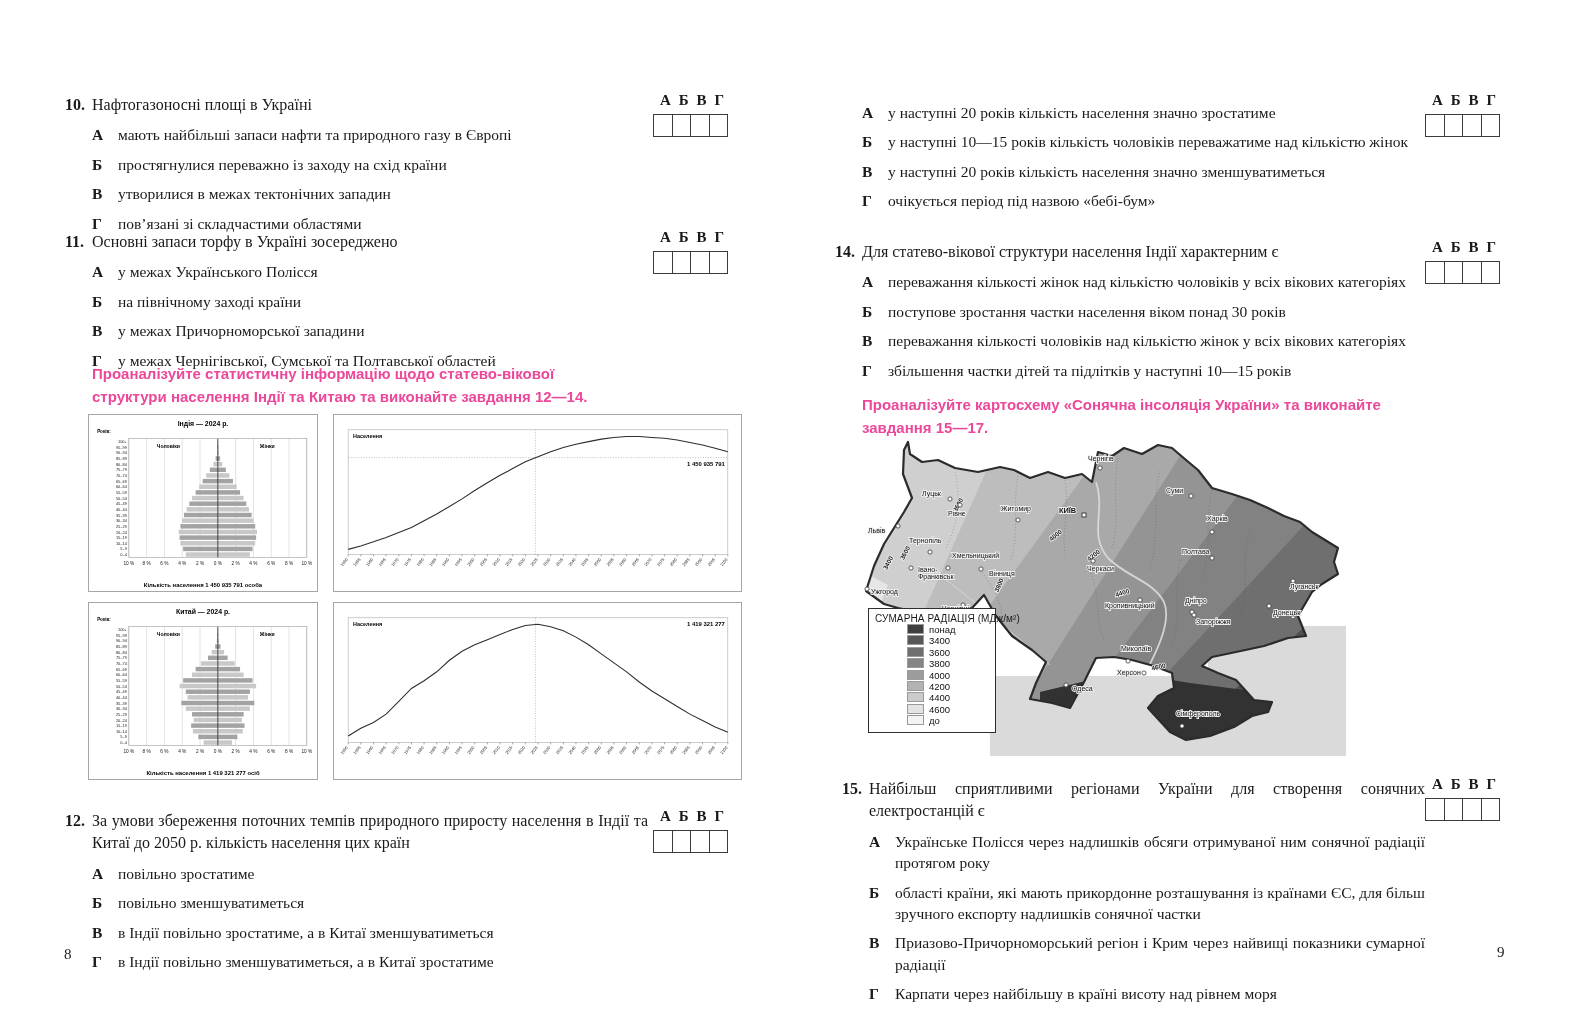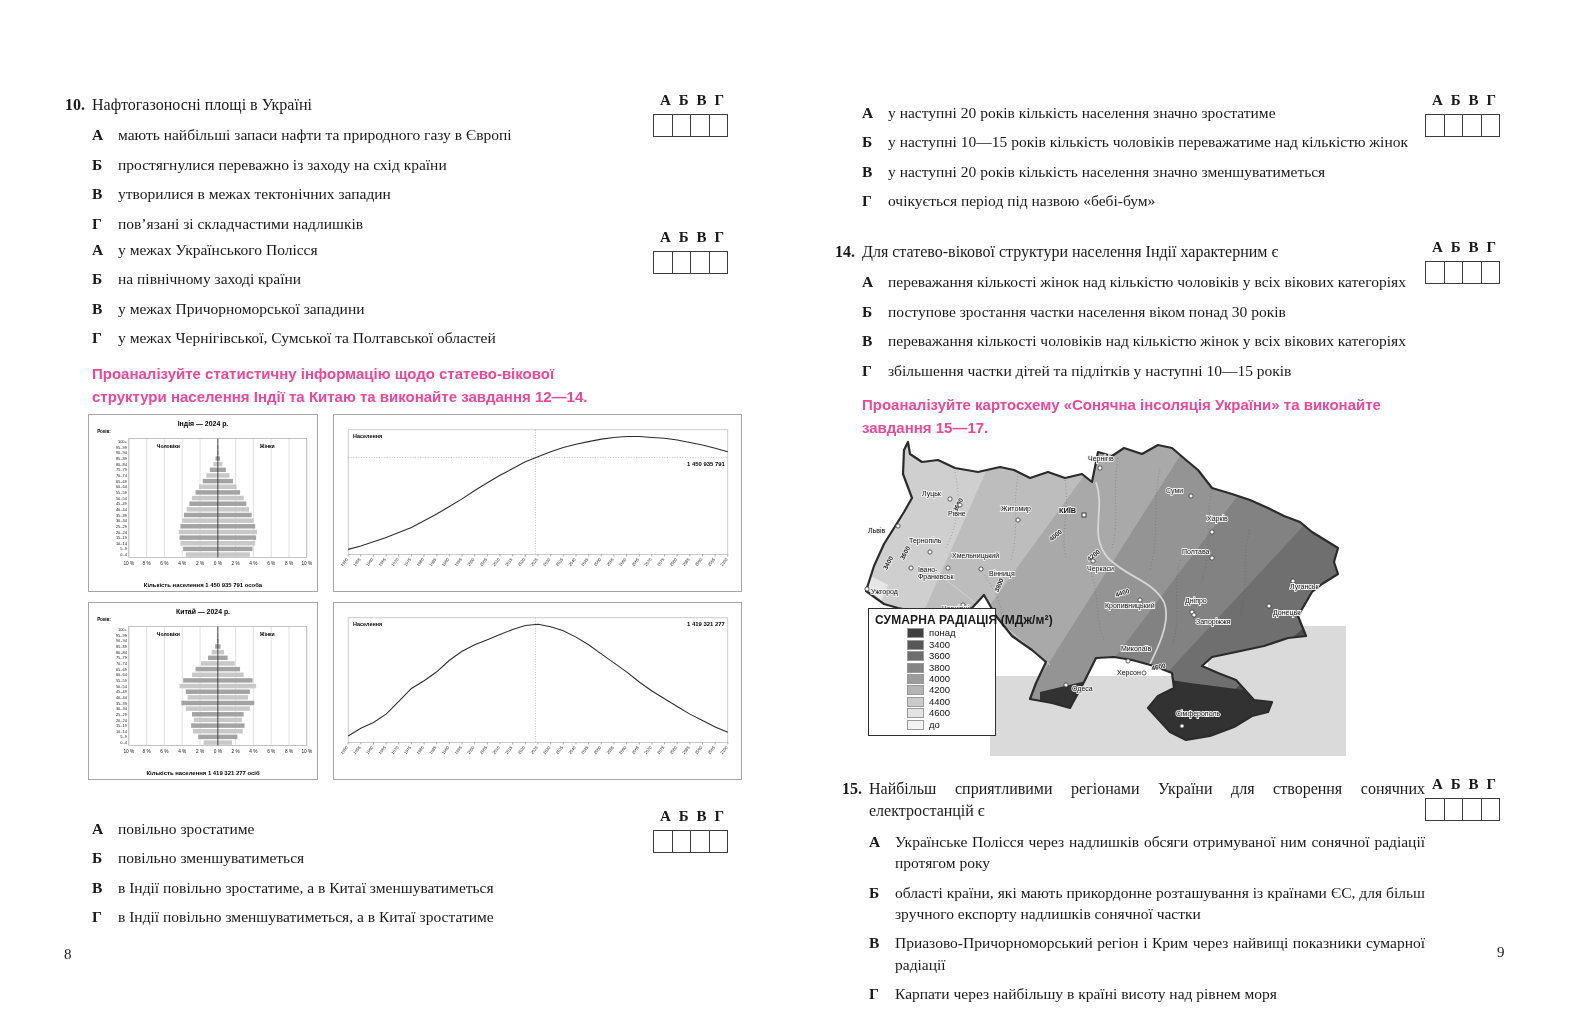--- a/index.html
+++ b/index.html
@@ -16,22 +16,22 @@
   .agrid-letters{display:flex;justify-content:space-between;padding:0 7px;font-weight:bold;font-size:15px}
   .agrid-boxes{display:flex;margin-top:5px}
   .abox{width:19.5px;height:23px;border:1px solid #3c3c3c;margin-left:-1px;background:#fff}
   .abox:first-child{margin-left:0}
   .intro{position:absolute;font-family:"Liberation Sans",sans-serif;font-weight:bold;font-size:15px;line-height:1.55;color:#ec4899}
   .panel{position:absolute;border:1px solid #a6a6a6;background:#fff}
   .panel svg{display:block}
   .pagenum{position:absolute;font-size:15px}
   .mapwrap{position:absolute;left:860px;top:440px;width:486px;height:316px}
   .legend{position:absolute;left:8px;top:168px;width:128px;background:#fff;border:1.4px solid #2e2e2e;padding:4px 5px 5px 6px;font-family:"Liberation Sans",sans-serif}
-  .legend-title{font-size:12px;font-weight:bold;white-space:nowrap;letter-spacing:.1px}
-  .legend-row{display:flex;align-items:flex-end;height:11.4px}
+  .legend-title{font-size:10px;font-weight:normal;white-space:nowrap;letter-spacing:.1px}
+  .legend-row{display:flex;align-items:flex-start;height:11.4px}
   .legend-swatch{width:17px;height:10px;margin-left:32px;flex:none;border:.5px solid #9a9a9a}
   .legend-label{font-size:9.5px;margin-left:5px;color:#111}
   svg text{font-family:"Liberation Sans",sans-serif}
 </style>
 </head>
 <body>
 
 <div class="question" style="left:65px;top:94px;width:585px">
   <div class="qhead">
     <span class="qnum">10.</span>
@@ -44,39 +44,43 @@
   <div class="opt">
       <span class="optletter">Б</span>
       <span class="opttext">простягнулися переважно із заходу на схід країни</span>
     </div>
   <div class="opt">
       <span class="optletter">В</span>
       <span class="opttext">утворилися в межах тектонічних западин</span>
     </div>
   <div class="opt">
       <span class="optletter">Г</span>
-      <span class="opttext">пов’язані зі складчастими надлишків</span>
+      <span class="opttext">пов’язані зі складчастими областями</span>
     </div>
 </div>
 <div class="agrid" style="left:653px;top:92px">
   <div class="agrid-letters">
       <span>А</span>
       <span>Б</span>
       <span>В</span>
       <span>Г</span>
     </div>
   <div class="agrid-boxes">
       <div class="abox"></div>
       <div class="abox"></div>
       <div class="abox"></div>
       <div class="abox"></div>
     </div>
 </div>
 
 <div class="question" style="left:65px;top:231px;width:585px">
+  <div class="qhead">
+    <span class="qnum">11.</span>
+    <span class="qtext">Основні запаси торфу в Україні зосереджено</span>
+  </div>
   <div class="opt">
       <span class="optletter">А</span>
       <span class="opttext">у межах Українського Полісся</span>
     </div>
   <div class="opt">
       <span class="optletter">Б</span>
       <span class="opttext">на північному заході країни</span>
     </div>
   <div class="opt">
       <span class="optletter">В</span>
@@ -391,20 +395,24 @@
       <text font-size="4.1" fill="#222" text-anchor="end" transform="translate(371.4,146) rotate(-52)">2090</text>
       <line x1="384.2" y1="141" x2="384.2" y2="143" stroke="#555" stroke-width="0.5"></line>
       <text font-size="4.1" fill="#222" text-anchor="end" transform="translate(384.2,146) rotate(-52)">2095</text>
       <line x1="397" y1="141" x2="397" y2="143" stroke="#555" stroke-width="0.5"></line>
       <text font-size="4.1" fill="#222" text-anchor="end" transform="translate(397,146) rotate(-52)">2100</text>
       <text x="18" y="23" font-size="5.5" font-weight="bold">Населення</text>
     </svg>
 </div>
 
 <div class="question" style="left:65px;top:810px;width:585px">
+  <div class="qhead">
+    <span class="qnum">12.</span>
+    <span class="qtext">За умови збереження поточних темпів природного приросту населення в Індії та Китаї до 2050 р. кількість населення цих країн</span>
+  </div>
   <div class="opt">
       <span class="optletter">А</span>
       <span class="opttext">повільно зростатиме</span>
     </div>
   <div class="opt">
       <span class="optletter">Б</span>
       <span class="opttext">повільно зменшуватиметься</span>
     </div>
   <div class="opt">
       <span class="optletter">В</span>

